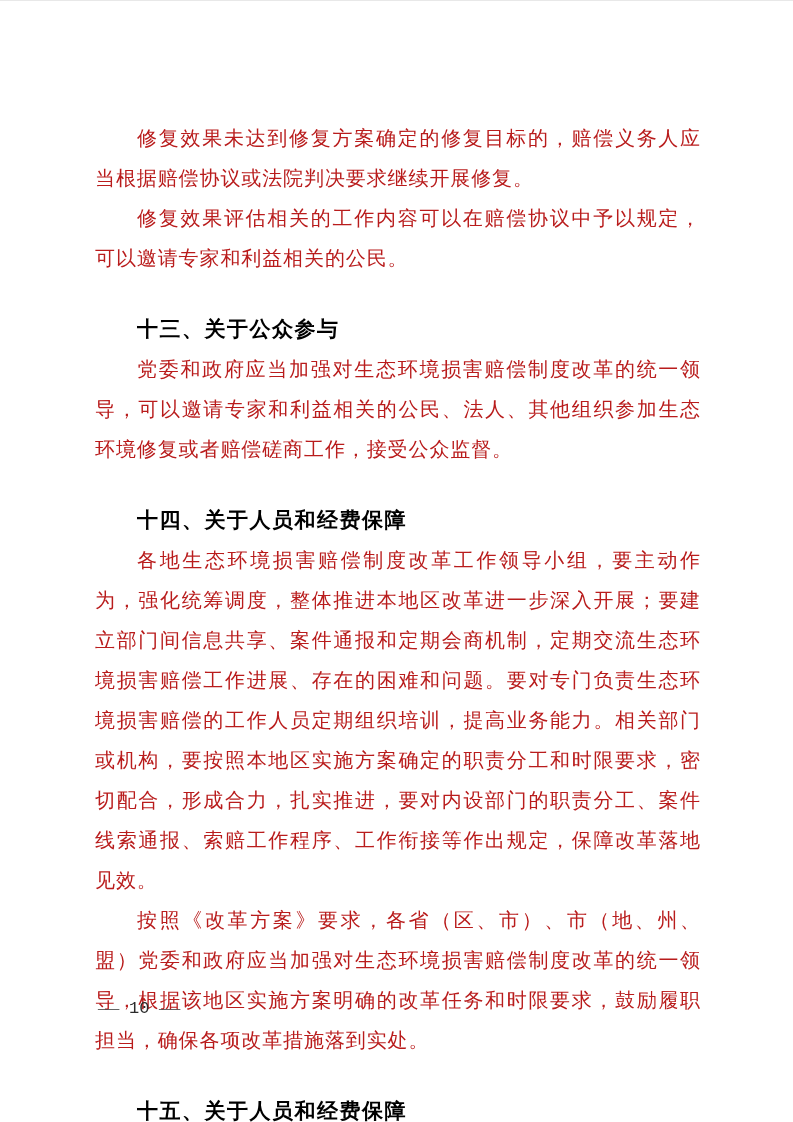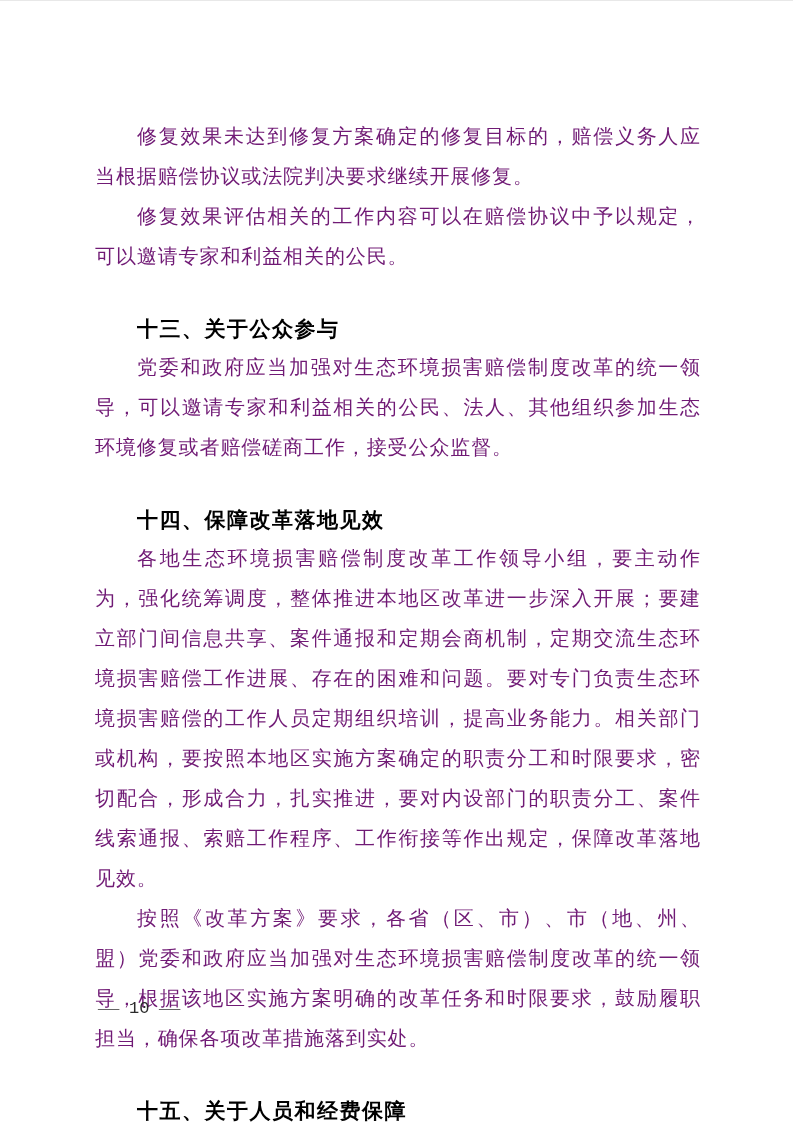--- a/index.html
+++ b/index.html
@@ -20,24 +20,24 @@
   .document-body {
     position: absolute;
     left: 95px;
     top: 117px;
     width: 606px;
   }
   .para {
     font-size: 20px;
     line-height: 40px;
     letter-spacing: 0.9px;
-    color: #701a75;
+    color: #b91c1c;
     text-align: justify;
     text-indent: 2.1em;
-    font-family: Liberation Mono, monospace;
+    font-family: Liberation Serif, serif;
   }
   .heading {
     font-size: 21px;
     line-height: 40px;
     letter-spacing: 1.5px;
     font-weight: bold;
     color: #000000;
     text-indent: 2em;
     font-family: "Liberation Sans", "DejaVu Sans", sans-serif;
     white-space: nowrap;
@@ -69,21 +69,21 @@
 </head>
 <body>
 
 <div class="page">
 
   <div class="document-body" id="document-body">
       <div class="para">修复效果未达到修复方案确定的修复目标的，赔偿义务人应当根据赔偿协议或法院判决要求继续开展修复。</div>
       <div class="para">修复效果评估相关的工作内容可以在赔偿协议中予以规定，可以邀请专家和利益相关的公民。</div>
       <div class="heading">十三、关于公众参与</div>
       <div class="para">党委和政府应当加强对生态环境损害赔偿制度改革的统一领导，可以邀请专家和利益相关的公民、法人、其他组织参加生态环境修复或者赔偿磋商工作，接受公众监督。</div>
-      <div class="heading">十四、保障改革落地见效</div>
+      <div class="heading">十四、关于人员和经费保障</div>
       <div class="para">各地生态环境损害赔偿制度改革工作领导小组，要主动作为，强化统筹调度，整体推进本地区改革进一步深入开展；要建立部门间信息共享、案件通报和定期会商机制，定期交流生态环境损害赔偿工作进展、存在的困难和问题。要对专门负责生态环境损害赔偿的工作人员定期组织培训，提高业务能力。相关部门或机构，要按照本地区实施方案确定的职责分工和时限要求，密切配合，形成合力，扎实推进，要对内设部门的职责分工、案件线索通报、索赔工作程序、工作衔接等作出规定，保障改革落地见效。</div>
       <div class="para">按照《改革方案》要求，各省（区、市）、市（地、州、盟）党委和政府应当加强对生态环境损害赔偿制度改革的统一领导，根据该地区实施方案明确的改革任务和时限要求，鼓励履职担当，确保各项改革措施落到实处。</div>
       <div class="heading">十五、关于人员和经费保障</div>
     </div>
 
   <div class="page-footer">
     <span class="dash">—</span>
     <span class="page-num">10</span>
     <span class="dash">—</span>
   </div>

